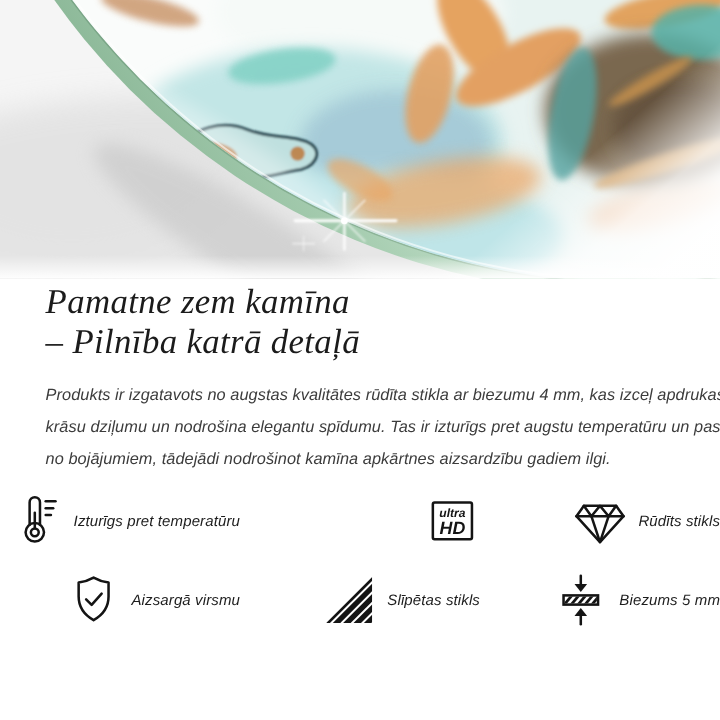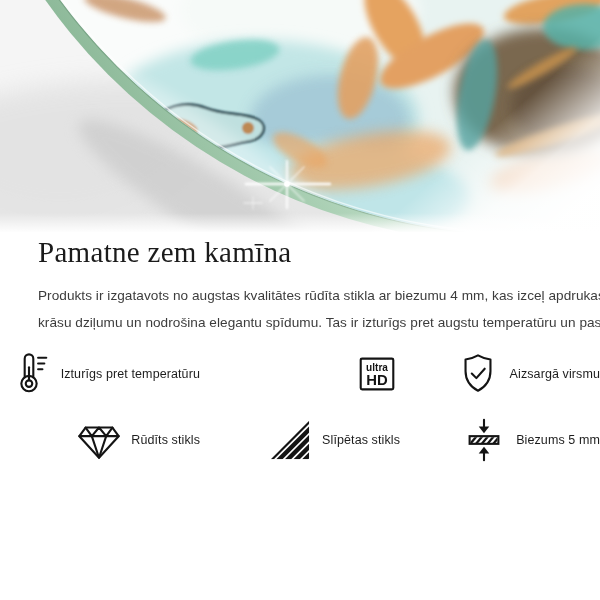--- a/index.html
+++ b/index.html
@@ -1,18 +1,18 @@
 <!DOCTYPE html>
 <html><head>
 <meta charset="utf-8">
 <style>
   html,body{margin:0;padding:0;background:#ffffff;}
   .page{
     position:relative;width:600px;height:524px;overflow:hidden;background:#ffffff;
-    font-family:"Liberation Sans",sans-serif;color:#1c1c1c;
+    font-family:"Liberation Sans",sans-serif;color:#1c1c1c;font-style:italic;
   }
   
   .hero{display:block;width:600px;height:232px;}
   
   .content{padding:0 38px;}
   .heading{
     margin:4px 0 0 0;
     font-family:"Liberation Serif","DejaVu Serif",serif;
     font-weight:400;font-size:29px;line-height:33px;color:#1b1b1b;letter-spacing:.3px;
   }
@@ -135,25 +135,27 @@
         <line x1="244" y1="203" x2="262" y2="203" stroke-width="1.3" opacity="0.55"></line>
         <line x1="253" y1="197" x2="253" y2="209" stroke-width="1.2" opacity="0.5"></line>
       </g>
       <circle cx="287" cy="184" r="2.8" fill="#ffffff"></circle>
     </g>
   </svg>
 
   <div class="content">
     <h1 class="heading">
       <span>Pamatne zem kamīna</span>
+      <span>– Pilnība katrā detaļā</span>
     </h1>
 
     <div class="para">
       <span>Produkts ir izgatavots no augstas kvalitātes rūdīta stikla ar biezumu 4 mm, kas izceļ apdrukas</span>
       <span>krāsu dziļumu un nodrošina elegantu spīdumu. Tas ir izturīgs pret augstu temperatūru un pasargā</span>
+      <span>no bojājumiem, tādejādi nodrošinot kamīna apkārtnes aizsardzību gadiem ilgi.</span>
     </div>
 
     <div class="features">
 
       <div class="feature">
         <span class="icon">
           <svg viewBox="0 0 48 48">
             <path class="ico" d="M19.5 27.5 V8 a4.5 4.5 0 0 1 9 0 v19.5"></path>
             <circle class="ico" cx="24" cy="34" r="8"></circle>
             <circle class="ico" cx="24" cy="34" r="3.4"></circle>
@@ -172,37 +174,37 @@
             <rect class="ico" x="7" y="8" width="34" height="32" rx="1.5" stroke-width="2.6"></rect>
             <text x="24" y="20.5" text-anchor="middle" font-family="Liberation Sans, sans-serif" font-size="10.5" font-weight="700" fill="#141414">ultra</text>
             <text x="24" y="35.5" text-anchor="middle" font-family="Liberation Sans, sans-serif" font-size="15.5" font-weight="700" fill="#141414">HD</text>
           </svg>
         </span>
       </div>
 
       <div class="feature">
         <span class="icon">
           <svg viewBox="0 0 48 48">
-            <path class="ico" stroke-width="2.4" d="M24 4.5 C20.5 6.5 15.5 8.2 11 8.8 V21 C11 31 16.5 37.3 24 41.5 C31.5 37.3 37 31 37 21 V8.8 C32.5 8.2 27.5 6.5 24 4.5 Z"></path>
-            <path class="ico" stroke-width="2.6" d="M17.5 23.5 l4.8 4.8 L31 18.5"></path>
-          </svg>
-        </span>
-        <span class="feature-label">Aizsargā virsmu</span>
-      </div>
-
-      <div class="feature">
-        <span class="icon">
-          <svg viewBox="0 0 48 48">
             <path class="ico" stroke-width="2" d="M10 11 L38 11 L44.5 20 L24 42.5 L3.5 20 Z"></path>
             <line class="ico" stroke-width="2" x1="3.5" y1="20" x2="44.5" y2="20"></line>
             <path class="ico" stroke-width="2" d="M10 11 L16.5 20 L24 11 L31.5 20 L38 11"></path>
             <path class="ico" stroke-width="2" d="M16.5 20 L24 42.5 L31.5 20"></path>
           </svg>
         </span>
         <span class="feature-label">Rūdīts stikls</span>
+      </div>
+
+      <div class="feature">
+        <span class="icon">
+          <svg viewBox="0 0 48 48">
+            <path class="ico" stroke-width="2.4" d="M24 4.5 C20.5 6.5 15.5 8.2 11 8.8 V21 C11 31 16.5 37.3 24 41.5 C31.5 37.3 37 31 37 21 V8.8 C32.5 8.2 27.5 6.5 24 4.5 Z"></path>
+            <path class="ico" stroke-width="2.6" d="M17.5 23.5 l4.8 4.8 L31 18.5"></path>
+          </svg>
+        </span>
+        <span class="feature-label">Aizsargā virsmu</span>
       </div>
 
       <div class="feature">
         <span class="icon">
           <svg viewBox="0 0 48 48">
             <g clip-path="url(#triClip2)">
               <clipPath id="triClip2">
                   <polygon points="4,44 44,4 44,44"></polygon>
                 </clipPath>
               <g stroke="#141414" stroke-width="4.6">

